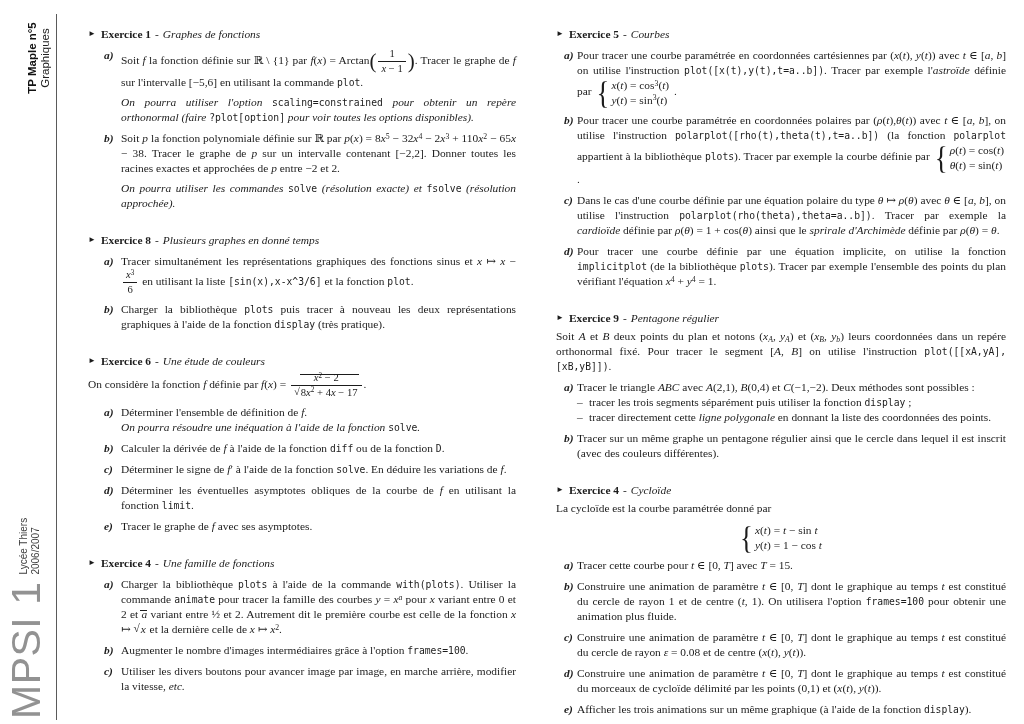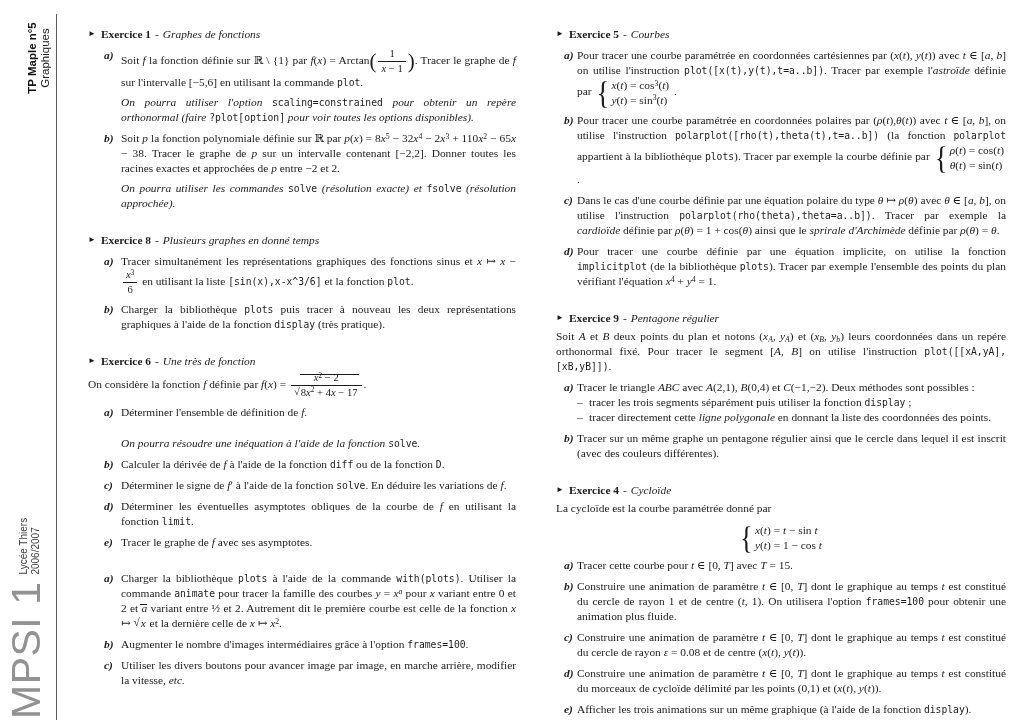--- a/index.html
+++ b/index.html
@@ -30,21 +30,21 @@
   .ex-marker{font-size:8px;vertical-align:2px;margin-right:5px;}
   .ex-number{font-weight:bold;}
   .ex-sep{margin:0 4px;}
   .ex-title{font-style:italic;}
   .para{margin-top:6px;position:relative;}
   .item{padding-left:33px;}
   .item > .plabel{position:absolute;left:16px;font-weight:bold;font-style:italic;}
   .col-right .item{padding-left:21px;}
   .col-right .item > .plabel{left:8px;}
   .note{padding-left:33px;font-style:italic;margin-top:5px;}
-  .tight{margin-top:16px;}
+  .tight{margin-top:0;}
   .intro{margin-top:3px;}
   .dash{padding-left:45px;margin-top:0;}
   .dash > .plabel{position:absolute;left:33px;}
   .col-right .dash{padding-left:33px;}
   .col-right .dash > .plabel{left:21px;}
   .equation{text-align:center;margin-top:7px;margin-bottom:3px;}
   
   .code{font-family:"DejaVu Sans Mono","Liberation Mono",monospace;font-size:9.7px;font-style:normal;}
   .mv{font-style:italic;}
   sup{font-size:0.68em;line-height:0;vertical-align:baseline;position:relative;top:-0.45em;}
@@ -89,30 +89,31 @@
         <div class="para note"><span class="pbody">On pourra utiliser l'option <span class="code">scaling=constrained</span> pour obtenir un repère orthonormal (faire <span class="code">?plot[option]</span> pour voir toutes les options disponibles).</span></div>
         <div class="para item"><span class="plabel">b)</span><span class="pbody">Soit <span class="mv">p</span> la fonction polynomiale définie sur ℝ par <span class="mv">p</span>(<span class="mv">x</span>) = 8<span class="mv">x</span><sup>5</sup> − 32<span class="mv">x</span><sup>4</sup> − 2<span class="mv">x</span><sup>3</sup> + 110<span class="mv">x</span><sup>2</sup> − 65<span class="mv">x</span> − 38. Tracer le graphe de <span class="mv">p</span> sur un intervalle contenant [−2,2]. Donner toutes les racines exactes et approchées de <span class="mv">p</span> entre −2 et 2.</span></div>
         <div class="para note"><span class="pbody">On pourra utiliser les commandes <span class="code">solve</span> (résolution exacte) et <span class="code">fsolve</span> (résolution approchée).</span></div>
       </section>
       <section class="exercise">
         <div class="ex-header"><span class="ex-marker">►</span><span class="ex-number">Exercice 8</span><span class="ex-sep">-</span><span class="ex-title">Plusieurs graphes en donné temps</span></div>
         <div class="para item"><span class="plabel">a)</span><span class="pbody">Tracer simultanément les représentations graphiques des fonctions sinus et <span class="mv">x</span> ↦ <span class="mv">x</span> − <span class="fracwrap"><span class="mfrac"><span class="fnum"><span class="mv">x</span><sup>3</sup></span><span class="fden">6</span></span></span> en utilisant la liste <span class="code">[sin(x),x-x^3/6]</span> et la fonction <span class="code">plot</span>.</span></div>
         <div class="para item"><span class="plabel">b)</span><span class="pbody">Charger la bibliothèque <span class="code">plots</span> puis tracer à nouveau les deux représentations graphiques à l'aide de la fonction <span class="code">display</span> (très pratique).</span></div>
       </section>
       <section class="exercise">
-        <div class="ex-header"><span class="ex-marker">►</span><span class="ex-number">Exercice 6</span><span class="ex-sep">-</span><span class="ex-title">Une très de fonction</span></div>
+        <div class="ex-header"><span class="ex-marker">►</span><span class="ex-number">Exercice 6</span><span class="ex-sep">-</span><span class="ex-title">Une étude de couleurs</span></div>
         <div class="para intro"><span class="pbody">On considère la fonction <span class="mv">f</span> définie par <span class="mv">f</span>(<span class="mv">x</span>) = <span class="fracwrap"><span class="mfrac"><span class="fnum"><span class="mv">x</span><sup>2</sup> − 2</span><span class="fden"><span class="msqrt"><span class="rsign">√</span><span class="radicand">8<span class="mv">x</span><sup>2</sup> + 4<span class="mv">x</span> − 17</span></span></span></span></span>.</span></div>
         <div class="para item"><span class="plabel">a)</span><span class="pbody">Déterminer l'ensemble de définition de <span class="mv">f</span>.</span></div>
         <div class="para note tight"><span class="pbody">On pourra résoudre une inéquation à l'aide de la fonction <span class="code">solve</span>.</span></div>
         <div class="para item"><span class="plabel">b)</span><span class="pbody">Calculer la dérivée de <span class="mv">f</span> à l'aide de la fonction <span class="code">diff</span> ou de la fonction <span class="code">D</span>.</span></div>
         <div class="para item"><span class="plabel">c)</span><span class="pbody">Déterminer le signe de <span class="mv">f</span>′ à l'aide de la fonction <span class="code">solve</span>. En déduire les variations de <span class="mv">f</span>.</span></div>
         <div class="para item"><span class="plabel">d)</span><span class="pbody">Déterminer les éventuelles asymptotes obliques de la courbe de <span class="mv">f</span> en utilisant la fonction <span class="code">limit</span>.</span></div>
         <div class="para item"><span class="plabel">e)</span><span class="pbody">Tracer le graphe de <span class="mv">f</span> avec ses asymptotes.</span></div>
       </section>
       <section class="exercise">
+        <div class="ex-header"><span class="ex-marker">►</span><span class="ex-number">Exercice 4</span><span class="ex-sep">-</span><span class="ex-title">Une famille de fonctions</span></div>
         <div class="para item"><span class="plabel">a)</span><span class="pbody">Charger la bibliothèque <span class="code">plots</span> à l'aide de la commande <span class="code">with(plots)</span>. Utiliser la commande <span class="code">animate</span> pour tracer la famille des courbes <span class="mv">y</span> = <span class="mv">x</span><sup class="mv">a</sup> pour <span class="mv">x</span> variant entre 0 et 2 et <span class="mv">a</span> variant entre ½ et 2. Autrement dit le première courbe est celle de la fonction <span class="mv">x</span> ↦ <span class="msqrt"><span class="rsign">√</span><span class="radicand"><span class="mv">x</span></span></span> et la dernière celle de <span class="mv">x</span> ↦ <span class="mv">x</span><sup>2</sup>.</span></div>
         <div class="para item"><span class="plabel">b)</span><span class="pbody">Augmenter le nombre d'images intermédiaires grâce à l'option <span class="code">frames=100</span>.</span></div>
         <div class="para item"><span class="plabel">c)</span><span class="pbody">Utiliser les divers boutons pour avancer image par image, en marche arrière, modifier la vitesse, <span class="mv">etc.</span></span></div>
       </section>
     </div>
   <div class="col col-right" id="col-right">
       <section class="exercise">
         <div class="ex-header"><span class="ex-marker">►</span><span class="ex-number">Exercice 5</span><span class="ex-sep">-</span><span class="ex-title">Courbes</span></div>
         <div class="para item"><span class="plabel">a)</span><span class="pbody">Pour tracer une courbe paramétrée en coordonnées cartésiennes par (<span class="mv">x</span>(<span class="mv">t</span>), <span class="mv">y</span>(<span class="mv">t</span>)) avec <span class="mv">t</span> ∈ [<span class="mv">a</span>, <span class="mv">b</span>] on utilise l'instruction <span class="code">plot([x(t),y(t),t=a..b])</span>. Tracer par exemple l'<span class="mv">astroïde</span> définie par <span class="mcases">
               <span class="cbrace">{</span>

